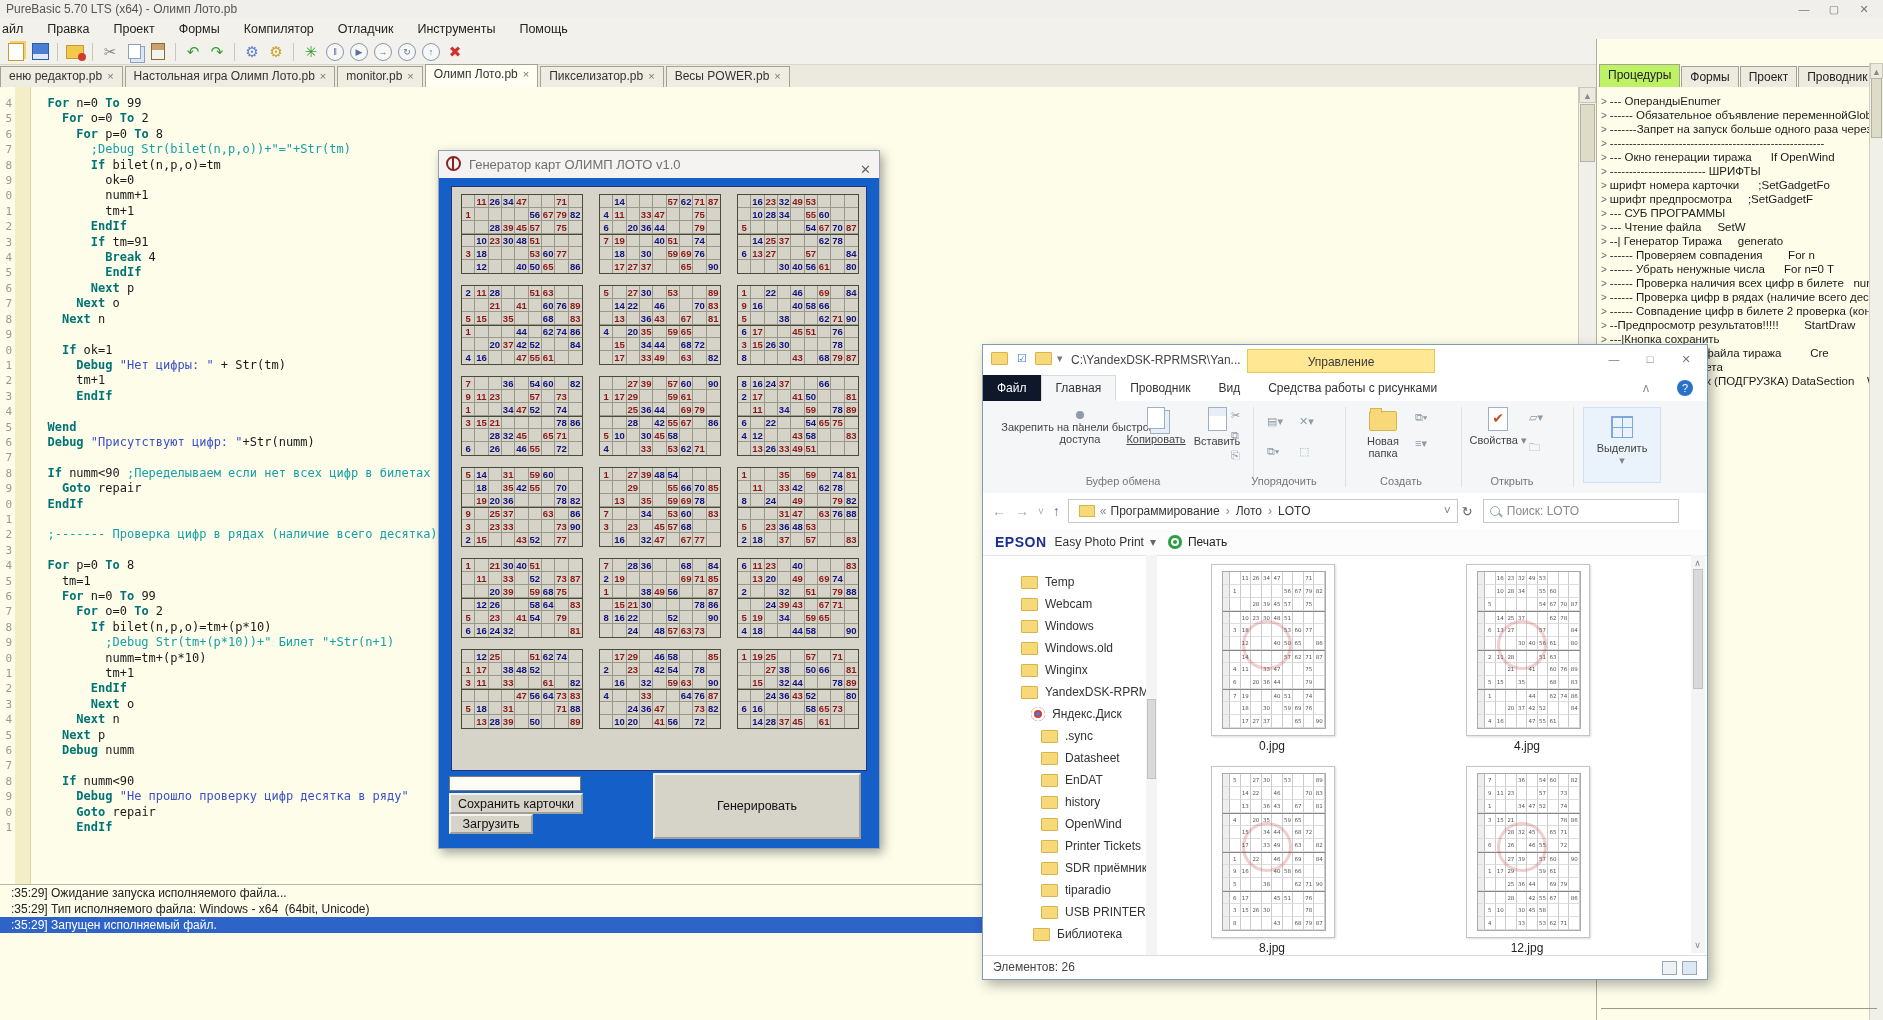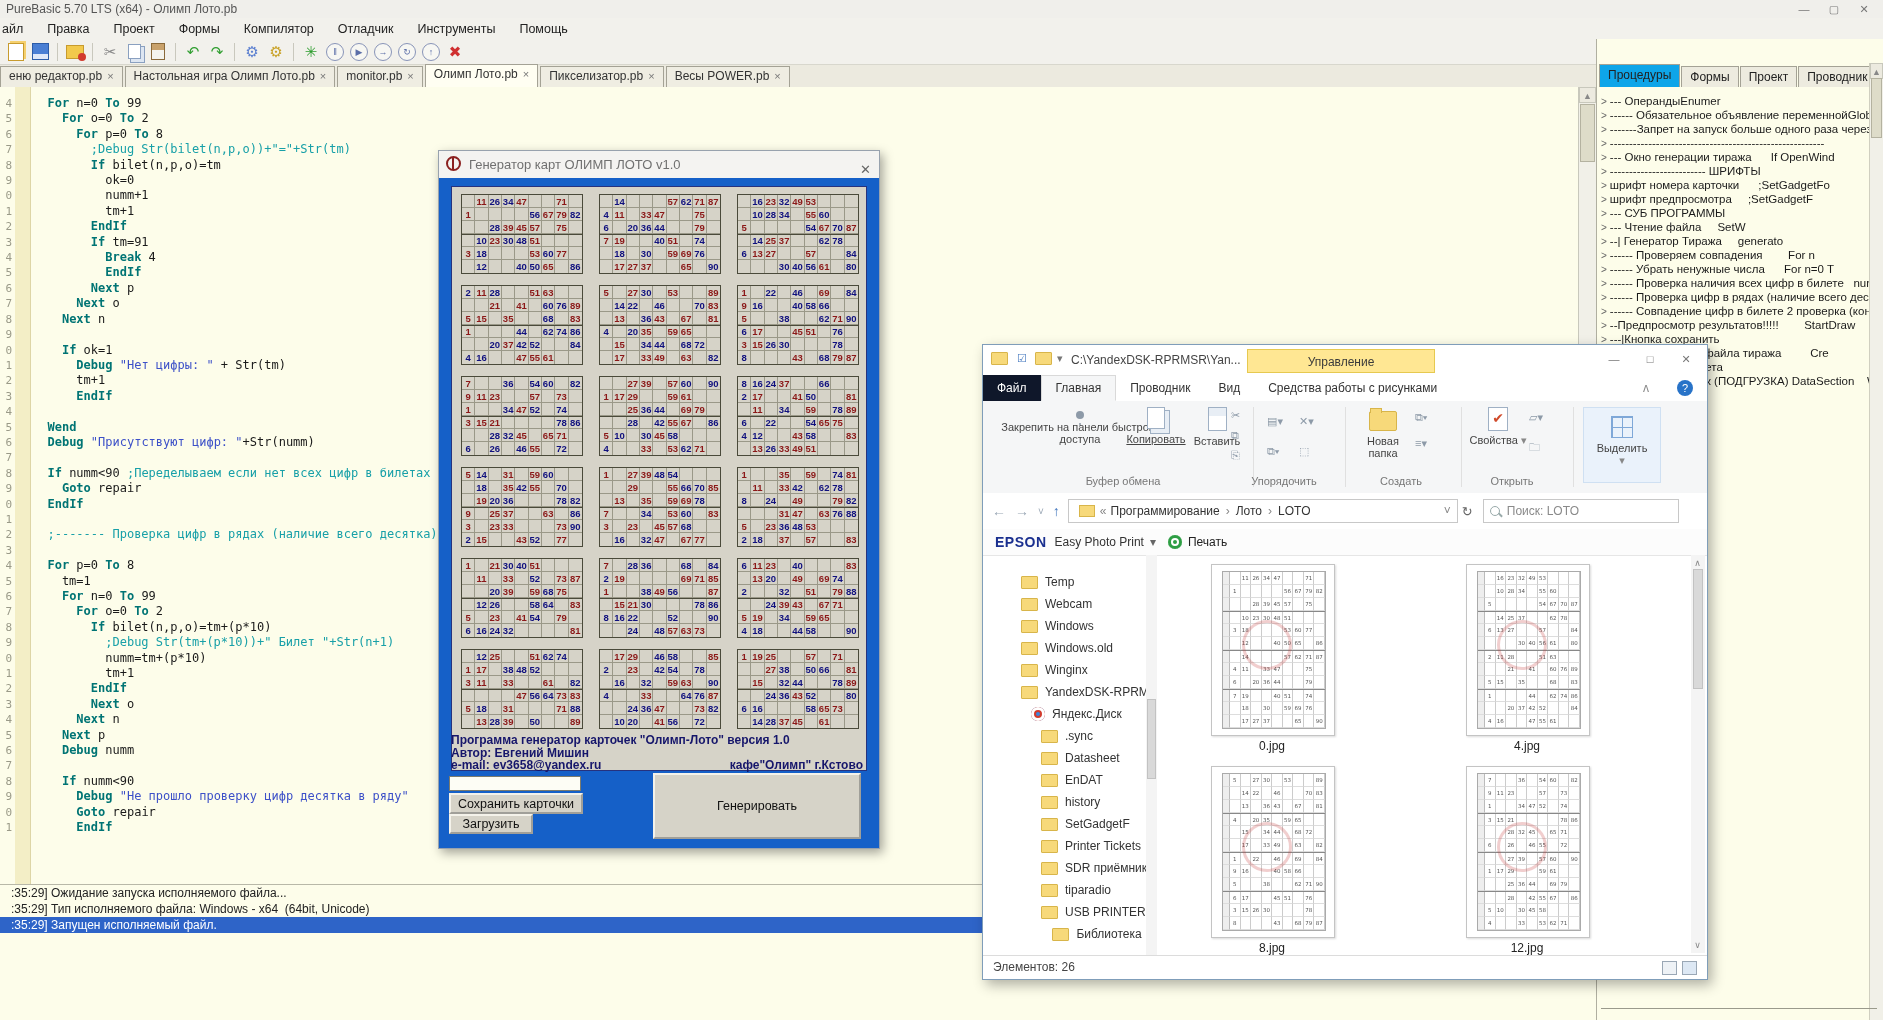--- a/index.html
+++ b/index.html
@@ -44,21 +44,21 @@
 
   
   #log{left:0;top:884px;width:1596px;height:136px;background:#fdfdea;border-top:1px solid #b8b8a8;font-size:12px;color:#222;}
   .logline{height:16px;line-height:16px;padding-left:11px;white-space:pre;}
   .logline.sel{background:#2e64c8;color:#fff;}
 
   
   #rpanel{left:1596px;top:39px;width:287px;height:981px;background:#fdfdea;border-left:1px solid #b0afa0;}
   #rtabs{position:absolute;left:2px;top:24px;height:24px;display:flex;align-items:flex-end;font-size:12px;color:#222;}
   .rtab{padding:3px 8px;border:1px solid #a4a295;border-bottom:none;background:#edebdf;margin-right:1px;}
-  .rtab.active{background:#0ea5e9;padding-bottom:5px;}
+  .rtab.active{background:#bef264;padding-bottom:5px;}
   #ritems{position:absolute;left:4px;top:55px;width:270px;font-size:11.5px;color:#1a1a1a;white-space:pre;overflow:hidden;}
   .ritem{height:14px;line-height:14px;}
   .ritem .arrow{color:#666;margin-right:3px;font-size:10px;}
   #rpscroll{position:absolute;right:0;top:24px;width:14px;height:957px;background:#f1f0e8;border-left:1px solid #d0cfc0;}
   #rpanel-bottomline{position:absolute;left:4px;top:969px;width:276px;border-top:1px solid #9a9a8c;}
 
   
   #loto{left:438px;top:150px;width:440px;height:697px;background:#1560c8;border:1px solid #98a2ae;box-shadow:3px 4px 10px rgba(0,0,0,.35);}
   #loto-title{position:absolute;left:0;top:0;width:100%;height:27px;background:#f4f3f1;color:#707070;font-size:13px;line-height:27px;box-sizing:border-box;padding-left:30px;}
   #loto-ico{position:absolute;left:7px;top:5px;width:15px;height:15px;border:2px solid #8b2020;border-radius:50%;box-sizing:border-box;}
@@ -1521,26 +1521,20 @@
               <div class="ccell" style="color: rgb(139, 24, 24);">37</div>
               <div class="ccell" style="color: rgb(139, 24, 24);">45</div>
               <div class="ccell"></div>
               <div class="ccell" style="color: rgb(139, 24, 24);">61</div>
               <div class="ccell"></div>
               <div class="ccell"></div>
             </div>
           </div>
         </div>
     </div>
-    <div id="loto-info">
-      <div>Программа генератор карточек "Олимп-Лото" версия 1.0</div>
-      <div>Автор: Евгений Мишин</div>
-      <div>e-mail: ev3658@yandex.ru</div>
-      <div class="r">кафе"Олимп" г.Кстово</div>
-    </div>
     <div id="loto-input"></div>
     <div class="loto-btn" id="btn-save">Сохранить карточки</div>
     <div class="loto-btn" id="btn-load">Загрузить</div>
     <div class="loto-btn" id="btn-gen">Генерировать</div>
   </div>
 
   <div class="abs" id="explorer">
     <div id="ex-title">
       <span class="qat" style="left:8px;"><span class="tfold" style="display:inline-block;"></span></span>
       <span class="qat" style="left:34px;color:#3f74bd;">☑</span>
@@ -1673,39 +1667,39 @@
           <div class="titem" style="padding-left: 58px;">
             <span class="tfold"></span>
             <span>EnDAT</span>
           </div>
           <div class="titem" style="padding-left: 58px;">
             <span class="tfold"></span>
             <span>history</span>
           </div>
           <div class="titem" style="padding-left: 58px;">
             <span class="tfold"></span>
-            <span>SetGadgetF</span>
+            <span>OpenWind</span>
           </div>
           <div class="titem" style="padding-left: 58px;">
             <span class="tfold"></span>
             <span>Printer Tickets</span>
           </div>
           <div class="titem" style="padding-left: 58px;">
             <span class="tfold"></span>
             <span>SDR приёмник</span>
           </div>
           <div class="titem" style="padding-left: 58px;">
             <span class="tfold"></span>
             <span>tiparadio</span>
           </div>
           <div class="titem" style="padding-left: 58px;">
             <span class="tfold"></span>
             <span>USB PRINTERS</span>
           </div>
-          <div class="titem" style="padding-left: 50px; justify-content: center;">
+          <div class="titem" style="padding-left: 50px;">
             <span class="tfold"></span>
             <span>Библиотека</span>
           </div>
         </div>
       <div id="treescroll">
         <div class="sb-thumb" style="top:144px;height:80px;width:9px;background:#d9d9d9;border-color:#c2c2c2;"></div>
       </div>
       <div id="files">
           <div class="thumb" style="left: 50px; top: 9px;">
             <div class="tgrid">

